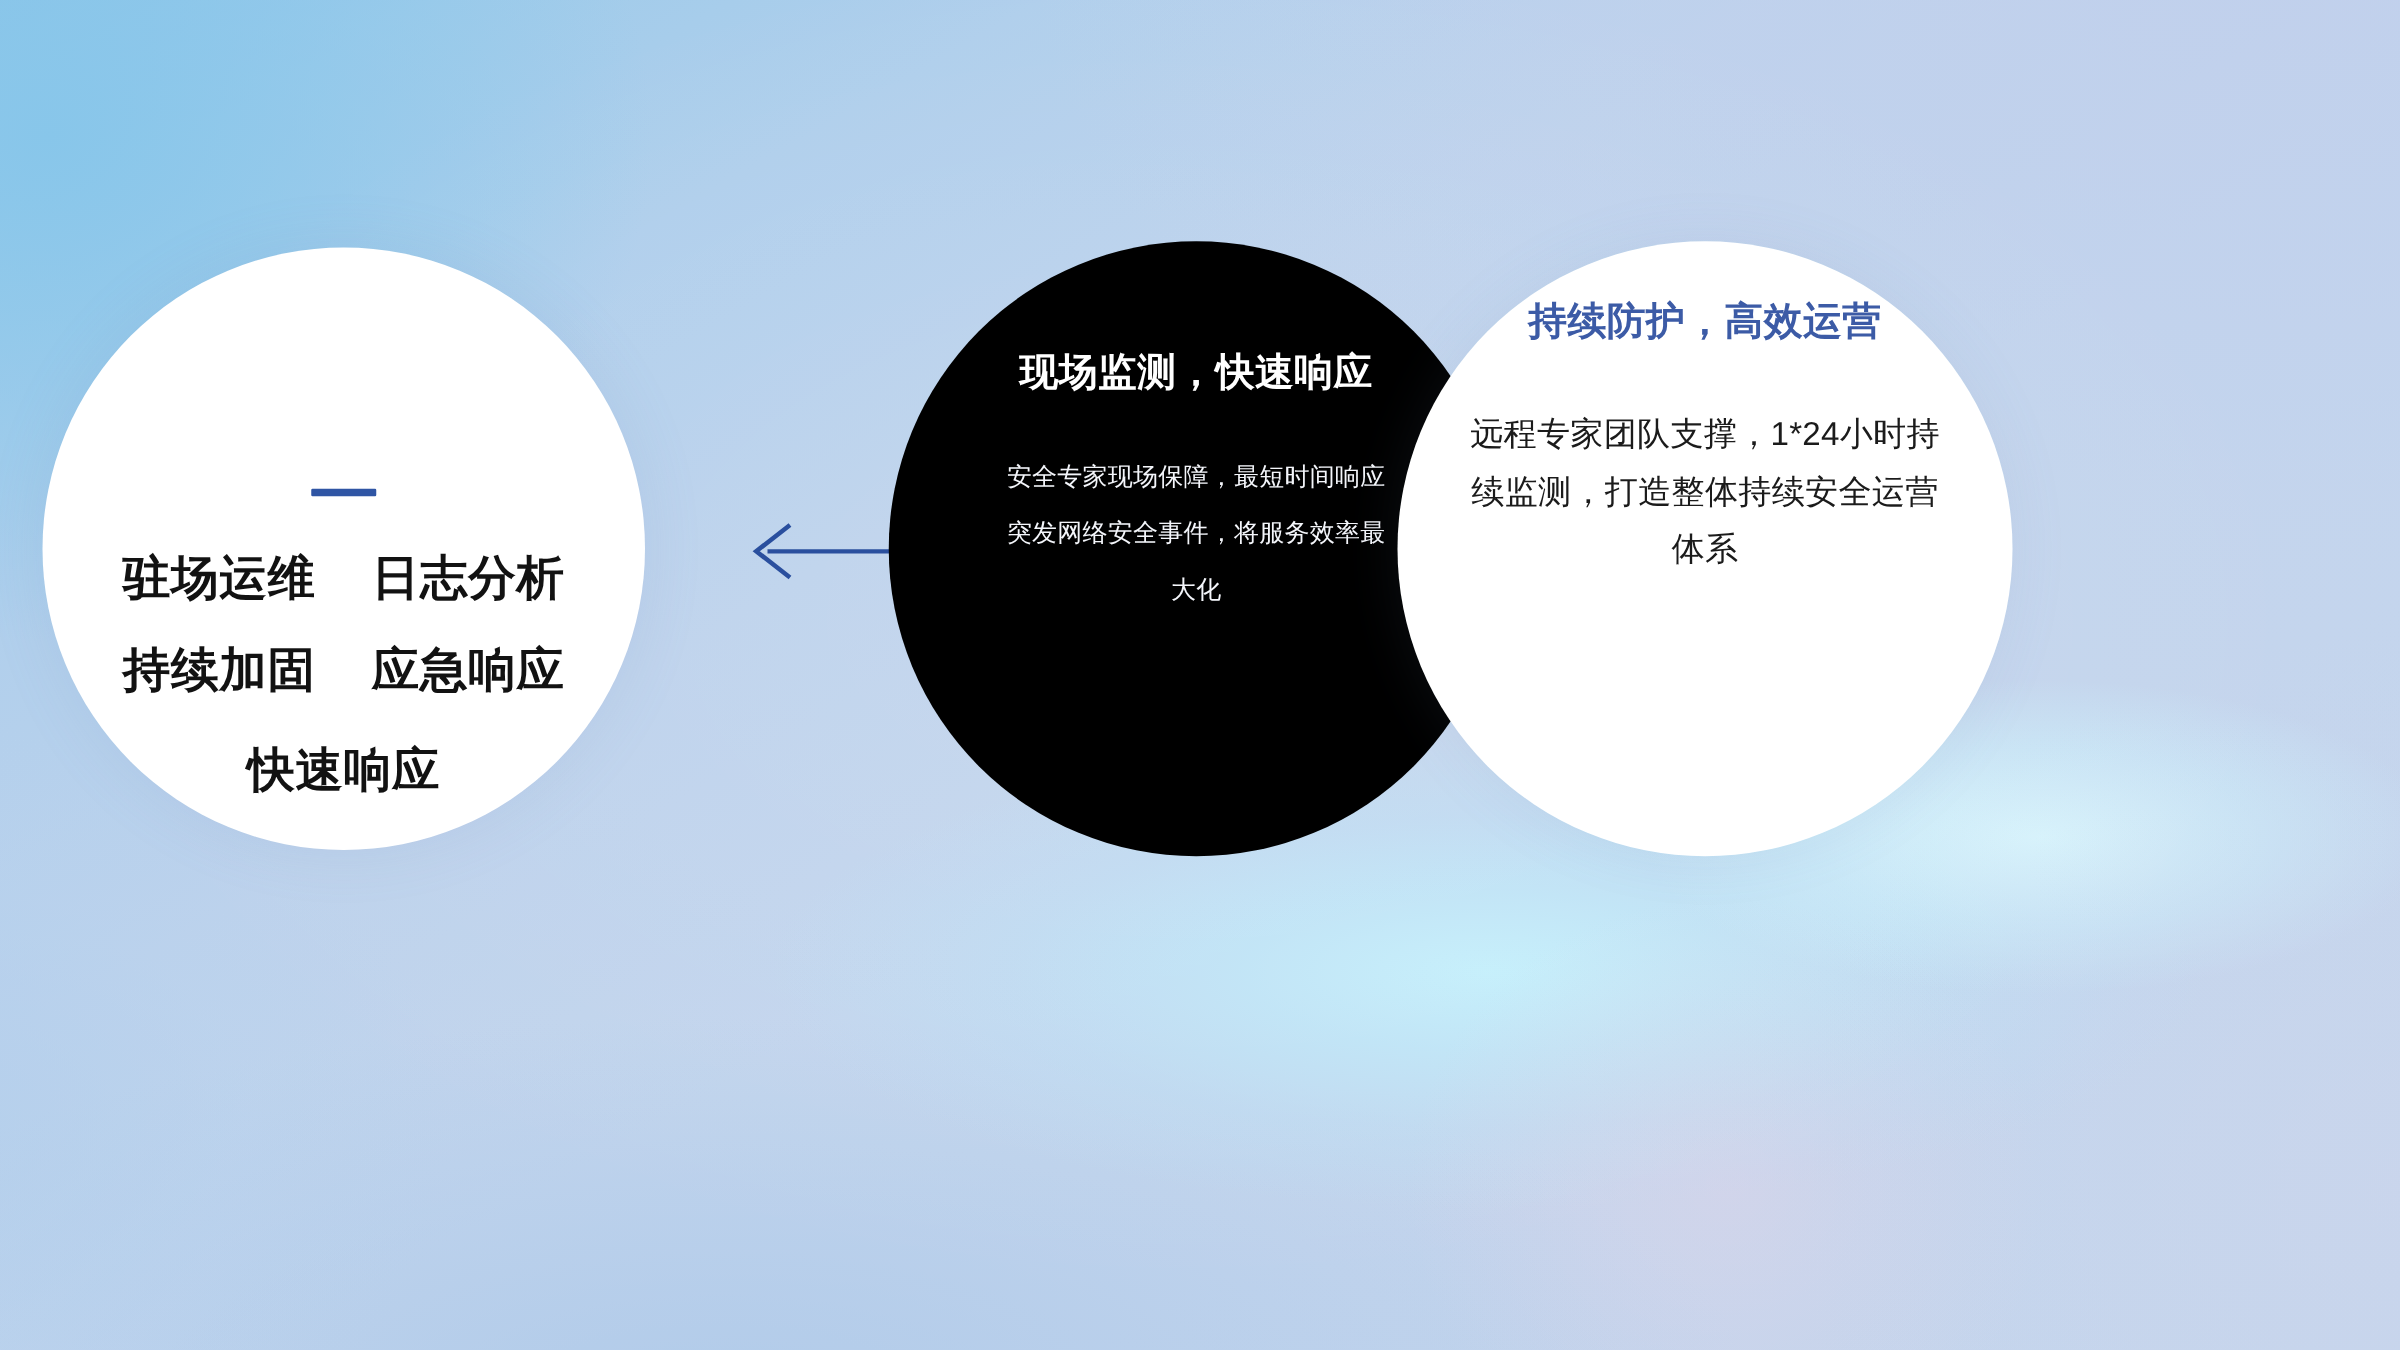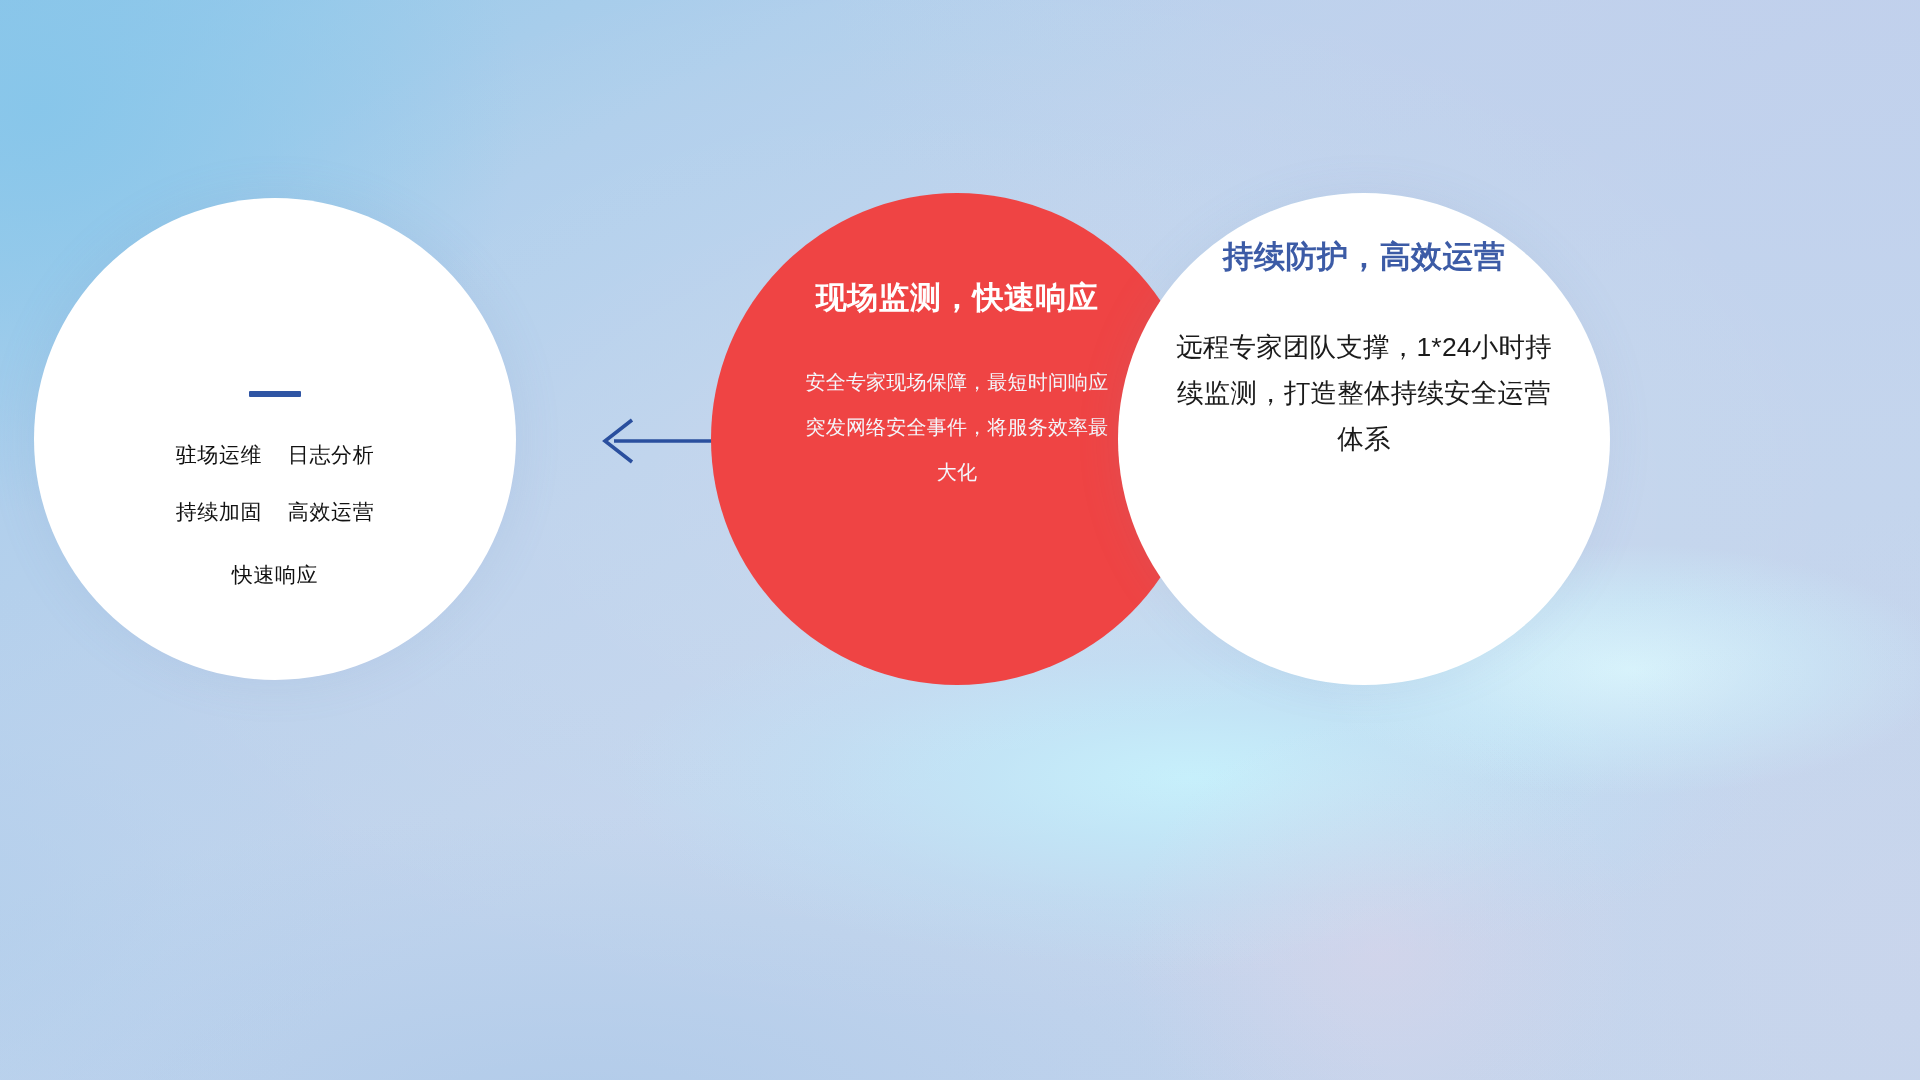--- a/index.html
+++ b/index.html
@@ -99,36 +99,36 @@
     background:#ffffff;
     box-shadow:0 0 48px rgba(120,150,190,.14);
   }
   .dash{
     width:52px; height:6px;
     border-radius:1px;
     margin-top:193px;
     background:#2f55a4;
   }
   #circle-left .svc-line{
-    font-weight:normal;
-    font-size:21px;
+    font-weight:bold;
+    font-size:38px;
     letter-spacing:.6px;
     color:#121212;
     white-space:pre;
     line-height:1;
   }
   #circle-left .l1{ margin-top:47px; }
   #circle-left .l2{ margin-top:36px; }
   #circle-left .l3{ margin-top:42px; }
 
   
   #circle-mid{
     left:711px; top:193px;
     width:492px; height:492px;
-    background:#ef4444;
+    background:#000000;
     z-index:2;
   }
   #circle-mid .title{
     margin-top:89px;
     font-weight:bold;
     font-size:31px;
     letter-spacing:.4px;
     color:#ffffff;
     line-height:1;
     white-space:nowrap;
@@ -194,21 +194,21 @@
   <div class="bg-layer bg-vign"></div>
 
   <svg id="arrow" viewBox="0 0 420 72" xmlns="http://www.w3.org/2000/svg">
     <line x1="418" y1="36" x2="122" y2="36" stroke="#2a4f9e" stroke-width="3.4"></line>
     <polyline points="140,15 113,36 140,57" fill="none" stroke="#2a4f9e" stroke-width="3.6" stroke-linejoin="miter" stroke-linecap="butt"></polyline>
   </svg>
 
   <div class="circle" id="circle-left">
     <div class="dash"></div>
     <div class="svc-line l1">驻场运维    日志分析</div>
-    <div class="svc-line l2">持续加固    高效运营</div>
+    <div class="svc-line l2">持续加固    应急响应</div>
     <div class="svc-line l3">快速响应</div>
   </div>
 
   <div class="circle" id="circle-mid">
     <div class="title">现场监测，快速响应</div>
     <div class="body">安全专家现场保障，最短时间响应突发网络安全事件，将服务效率最大化</div>
   </div>
 
   <div class="circle" id="circle-right">
     <div class="title">持续防护，高效运营</div>

